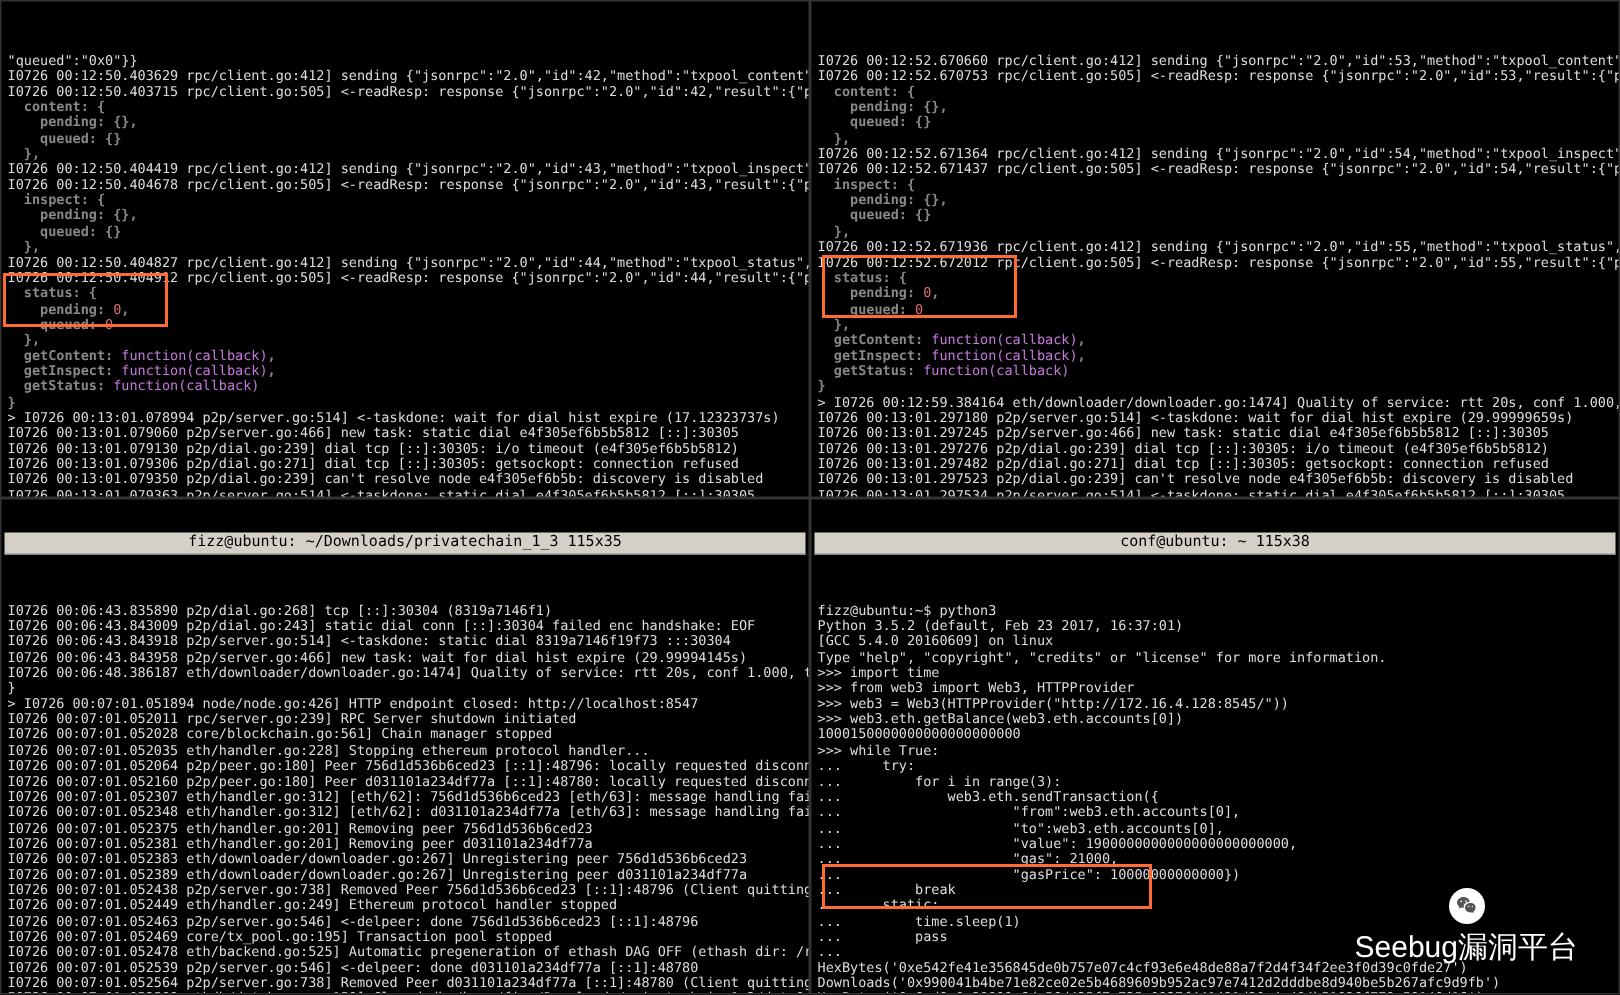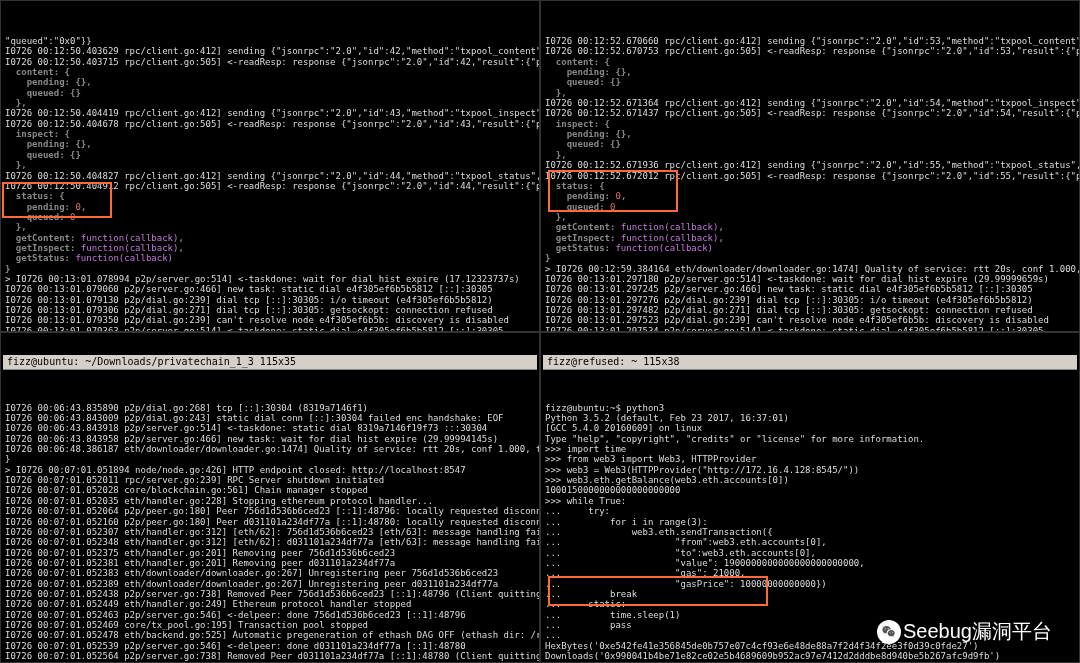--- a/index.html
+++ b/index.html
@@ -26,20 +26,21 @@
   padding: 2px;
   line-height: 1.15;
   white-space: pre;
   position: relative;
 }
 .title-bar {
   background: #d4d0c8;
   color: #000;
   font-size: 10px;
   padding: 1px 4px;
+  text-align: center;
   border-bottom: 1px solid #888;
 }
 .term-content {
   padding: 2px;
   color: #ddd;
 }
 .gray { color: #888; font-weight: bold; }
 .red { color: #e06c75; }
 .purple { color: #c678dd; }
 .highlight-box {
@@ -53,20 +54,21 @@
 .watermark {
   position: absolute;
   bottom: 18px;
   right: 28px;
   display: flex;
   align-items: center;
   gap: 2px;
   color: #fff;
   font-size: 20px;
   font-family: Arial, sans-serif;
+  flex-direction: column;
 }
 .wm-icon {
   width: 24px;
   height: 24px;
   background: #fff;
   border-radius: 50%;
   display: flex;
   align-items: center;
   justify-content: center;
   color: #444;
@@ -179,21 +181,21 @@
 <span>I0726 00:07:01.052564 p2p/server.go:738] Removed Peer d031101a234df77a [::1]:48780 (Client quitting)</span>
 <span>I0726 00:07:01.052589 ethdb/database.go:158] Closed db:/home/fizz/Downloads/privatechain_1_3/data0/geth/chaindata</span>
 
 
 
 
     </div>
   </div>
 
   <div class="pane">
-    <div class="title-bar">fizz@refused: ~ 115x38</div>
+    <div class="title-bar">conf@ubuntu: ~ 115x38</div>
     <div class="term-content">
 <span>fizz@ubuntu:~$ python3</span>
 <span>Python 3.5.2 (default, Feb 23 2017, 16:37:01)</span>
 <span>[GCC 5.4.0 20160609] on linux</span>
 <span>Type "help", "copyright", "credits" or "license" for more information.</span>
 <span>&gt;&gt;&gt; import time</span>
 <span>&gt;&gt;&gt; from web3 import Web3, HTTPProvider</span>
 <span>&gt;&gt;&gt; web3 = Web3(HTTPProvider("http://172.16.4.128:8545/"))</span>
 <span>&gt;&gt;&gt; web3.eth.getBalance(web3.eth.accounts[0])</span>
 <span>1000150000000000000000000</span>

